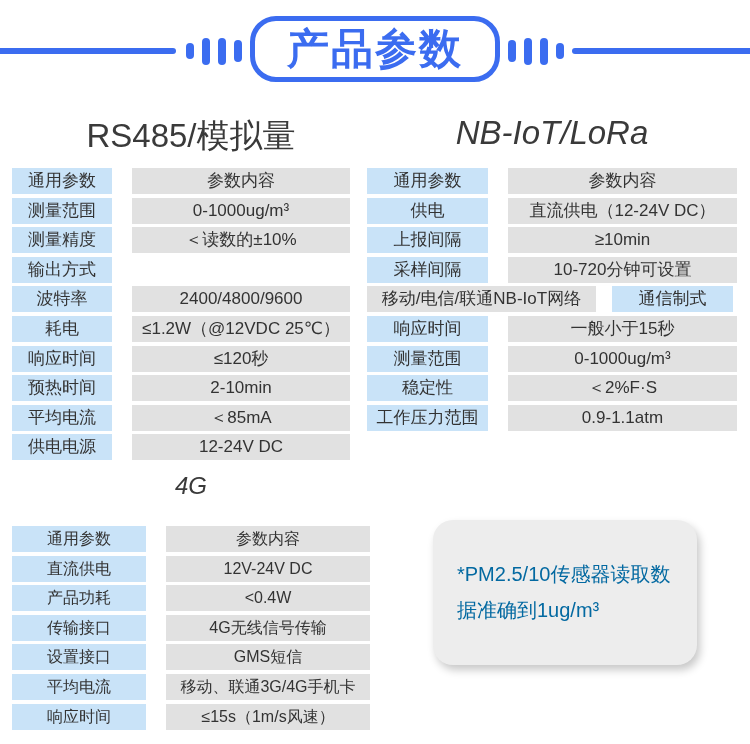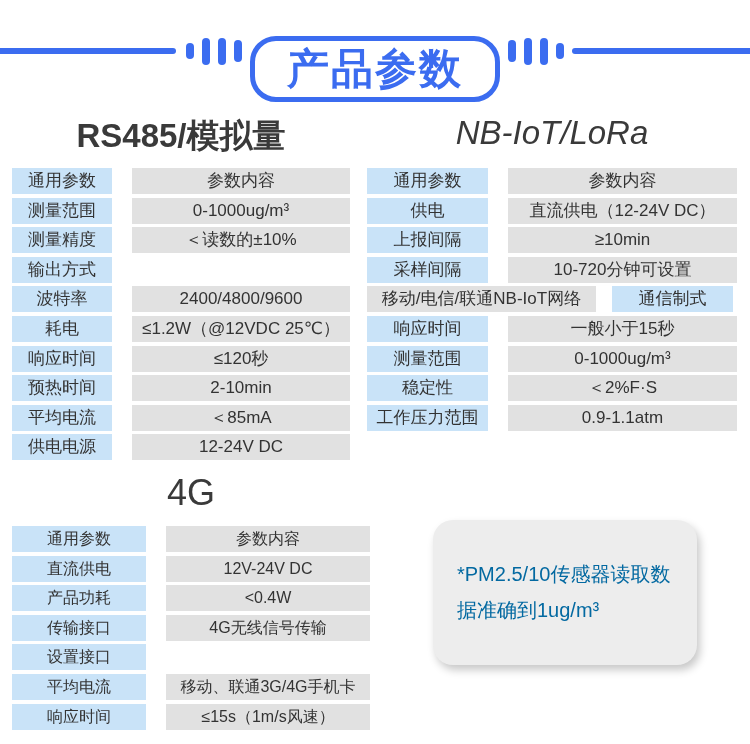--- a/index.html
+++ b/index.html
@@ -10,32 +10,32 @@
   
   .hline{position:absolute;height:6px;background:var(--accent,#3b6cf0);top:48px;}
   .hline.left{left:0;width:176px;border-radius:0 3px 3px 0;}
   .hline.right{left:572px;width:178px;border-radius:3px 0 0 3px;}
   .bars{position:absolute;top:37px;height:28px;display:flex;align-items:center;gap:8px;}
   .bars.left{left:186px;}
   .bars.right{left:508px;}
   .bar{width:8px;background:var(--accent,#3b6cf0);border-radius:5px;}
   .bar.h1{height:16px;} .bar.h2{height:27px;} .bar.h3{height:22px;}
   .banner-box{
-    position:absolute;left:250px;top:36px;width:240px;height:56px;
+    position:absolute;left:250px;top:16px;width:240px;height:56px;
     border:5px solid var(--accent,#3b6cf0);border-radius:26px;background:#fff;
     display:flex;align-items:center;justify-content:center;
   }
   .banner-box span{
     font-size:42px;font-weight:700;color:var(--accent,#3b6cf0);letter-spacing:2px;line-height:1;
   }
   
   .sec-title{position:absolute;text-align:center;font-size:33px;font-weight:500;color:#3a3a3a;}
-  .t-rs485{left:12px;width:338px;top:114px;font-weight:bold;}
+  .t-rs485{left:22px;width:338px;top:114px;}
   .t-nbiot{left:367px;width:370px;top:114px;font-style:italic;}
-  .t-4g{left:12px;width:358px;top:472px;font-size:36px;}
+  .t-4g{left:12px;width:358px;top:472px;font-size:24px;font-style:italic;}
   
   .tbl{position:absolute;}
   .tbl-rs485{left:12px;top:168px;width:338px;}
   .tbl-nbiot{left:367px;top:168px;width:370px;}
   .tbl-4g{left:12px;top:526px;width:358px;}
   .row{display:flex;margin-bottom:3.6px;gap:16px;}
   .cell{
     height:26px;line-height:26px;text-align:center;font-size:17px;color:#333;
     white-space:nowrap;overflow:hidden;
   }
@@ -174,20 +174,21 @@
     <div class="row">
         <div class="cell label">产品功耗</div>
         <div class="cell value">&lt;0.4W</div>
       </div>
     <div class="row">
         <div class="cell label">传输接口</div>
         <div class="cell value">4G无线信号传输</div>
       </div>
     <div class="row">
         <div class="cell label">设置接口</div>
+        <div class="cell value">GMS短信</div>
       </div>
     <div class="row">
         <div class="cell label">平均电流</div>
         <div class="cell value">移动、联通3G/4G手机卡</div>
       </div>
     <div class="row">
         <div class="cell label">响应时间</div>
         <div class="cell value">≤15s（1m/s风速）</div>
       </div>
   </div>

